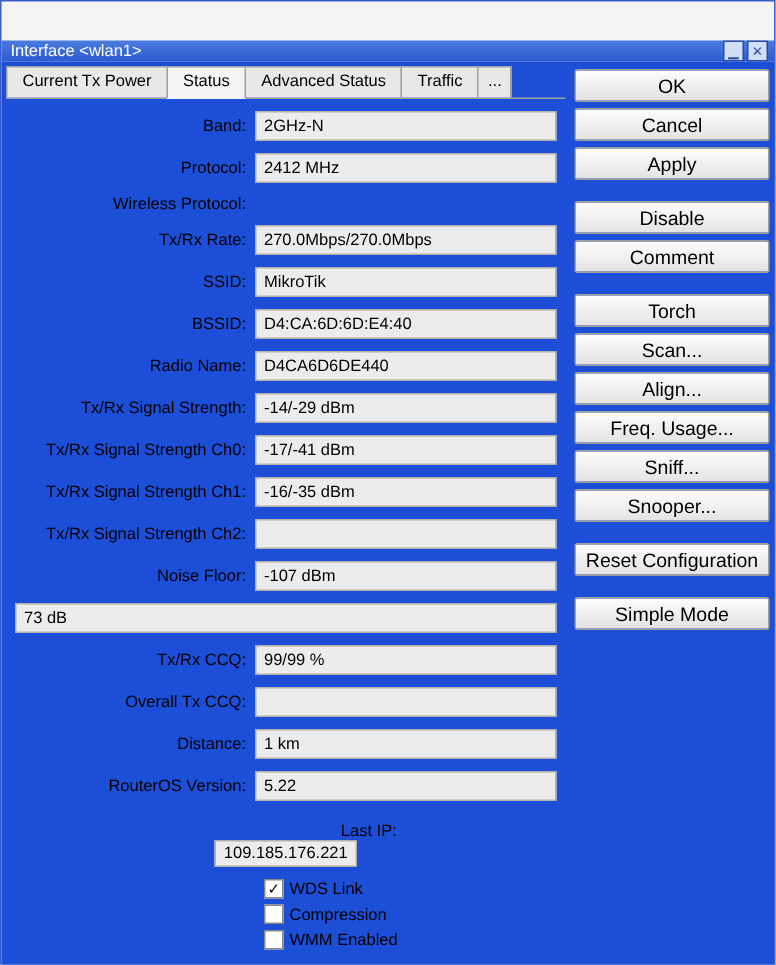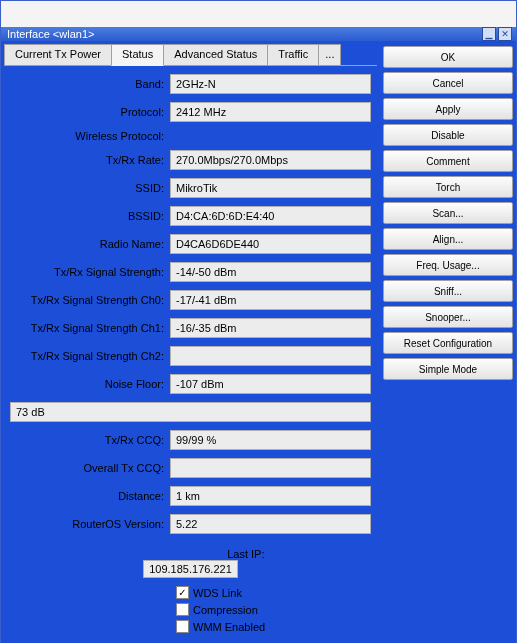--- a/index.html
+++ b/index.html
@@ -127,27 +127,27 @@
     display: flex;
     flex-direction: column;
     gap: 4px;
     padding-top: 2px;
   }
   .btn {
     height: 22px;
     border: 1px solid #a0a0a0;
     background: linear-gradient(to bottom, #fdfdfd, #e3e3e3);
     border-radius: 2px;
-    font-size: 10px;
+    font-size: 13px;
     display: flex;
     align-items: center;
     justify-content: center;
     cursor: pointer;
   }
-  .btn-gap { }
+  .btn-gap { margin-top: 10px; }
 </style>
 </head>
 <body>
 
 <div class="window">
   <div class="titlebar">
     <span class="titlebar-text">Interface &lt;wlan1&gt;</span>
     <div class="titlebar-btns">
       <div class="titlebar-btn">▁</div>
       <div class="titlebar-btn">✕</div>
@@ -189,21 +189,21 @@
         <div class="row">
             <div class="label">BSSID:</div>
             <div class="value">D4:CA:6D:6D:E4:40</div>
           </div>
         <div class="row">
             <div class="label">Radio Name:</div>
             <div class="value">D4CA6D6DE440</div>
           </div>
         <div class="row">
             <div class="label">Tx/Rx Signal Strength:</div>
-            <div class="value">-14/-50 dBm</div>
+            <div class="value">-14/-29 dBm</div>
           </div>
         <div class="row">
             <div class="label">Tx/Rx Signal Strength Ch0:</div>
             <div class="value">-17/-41 dBm</div>
           </div>
         <div class="row">
             <div class="label">Tx/Rx Signal Strength Ch1:</div>
             <div class="value">-16/-35 dBm</div>
           </div>
         <div class="row">

